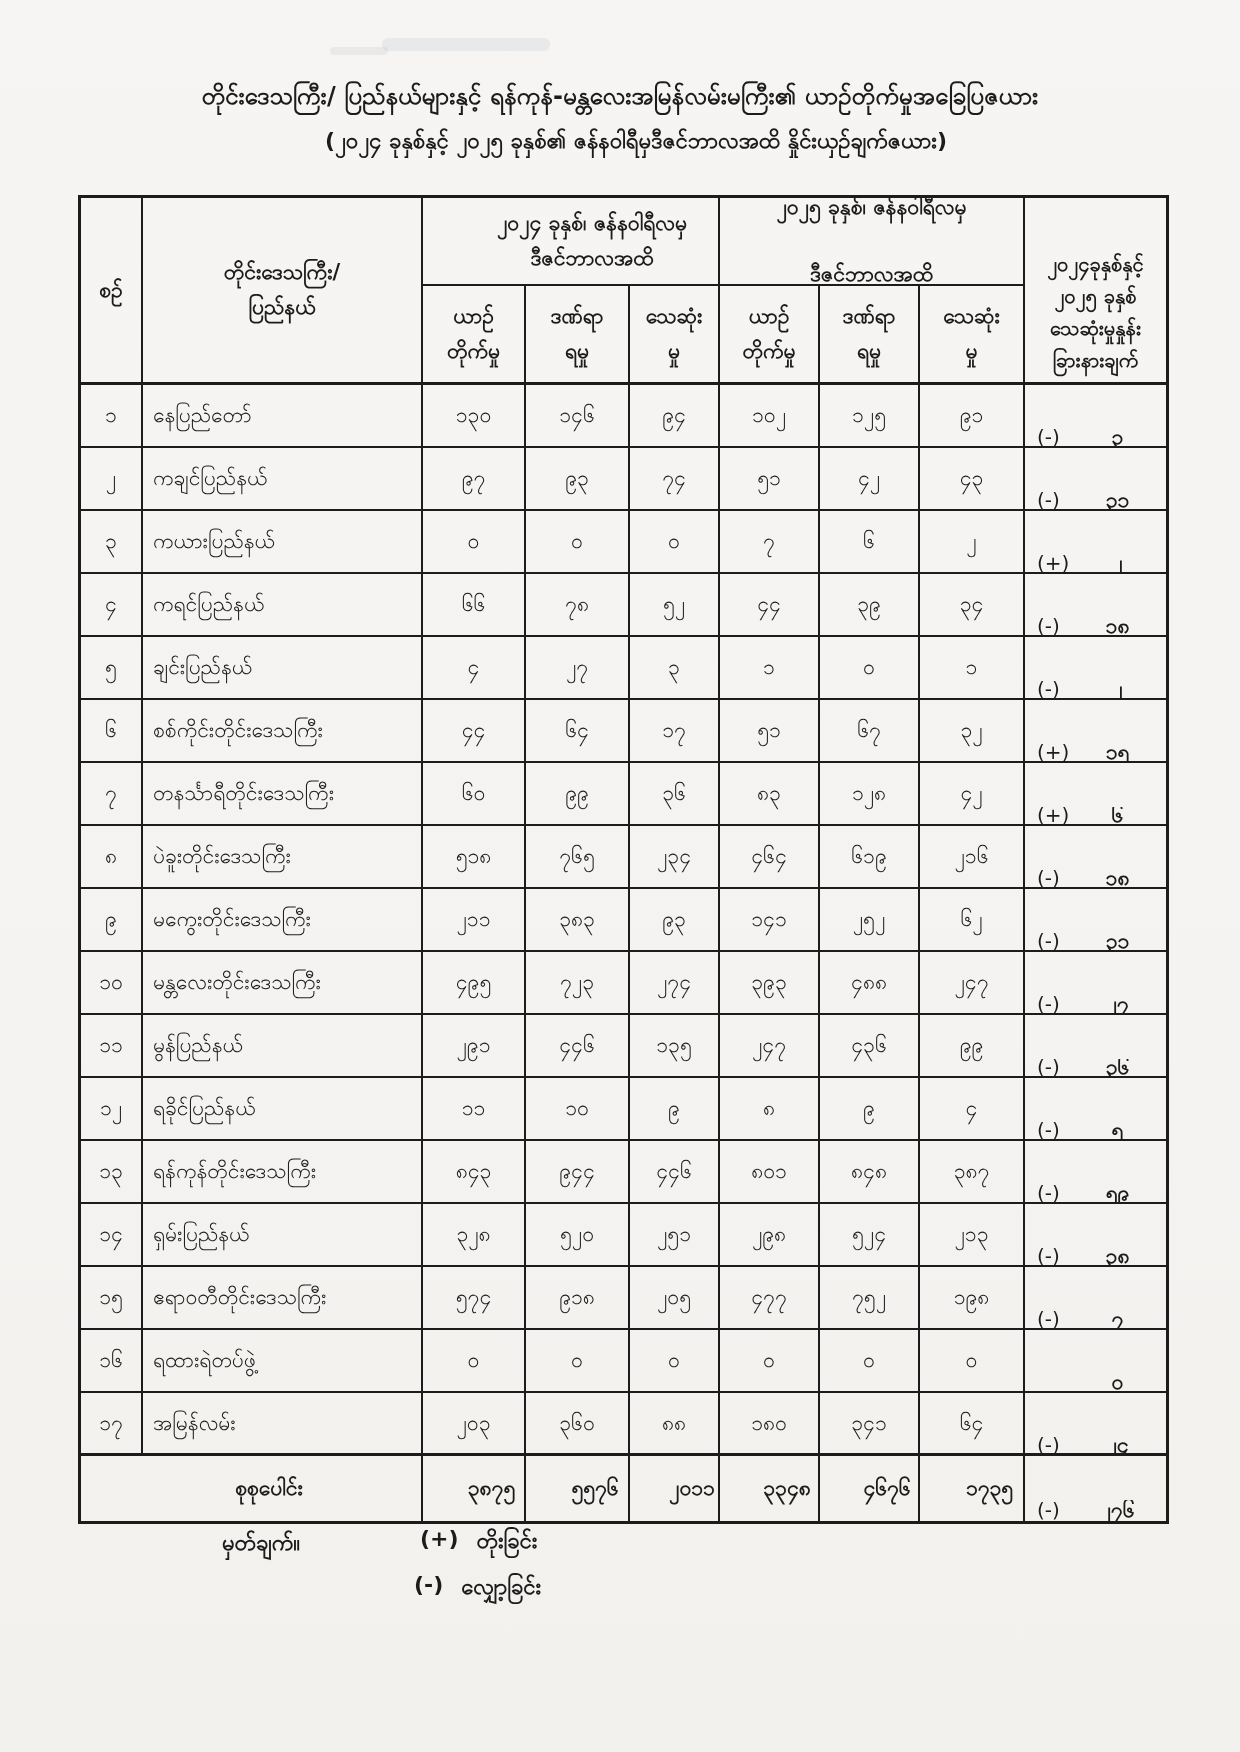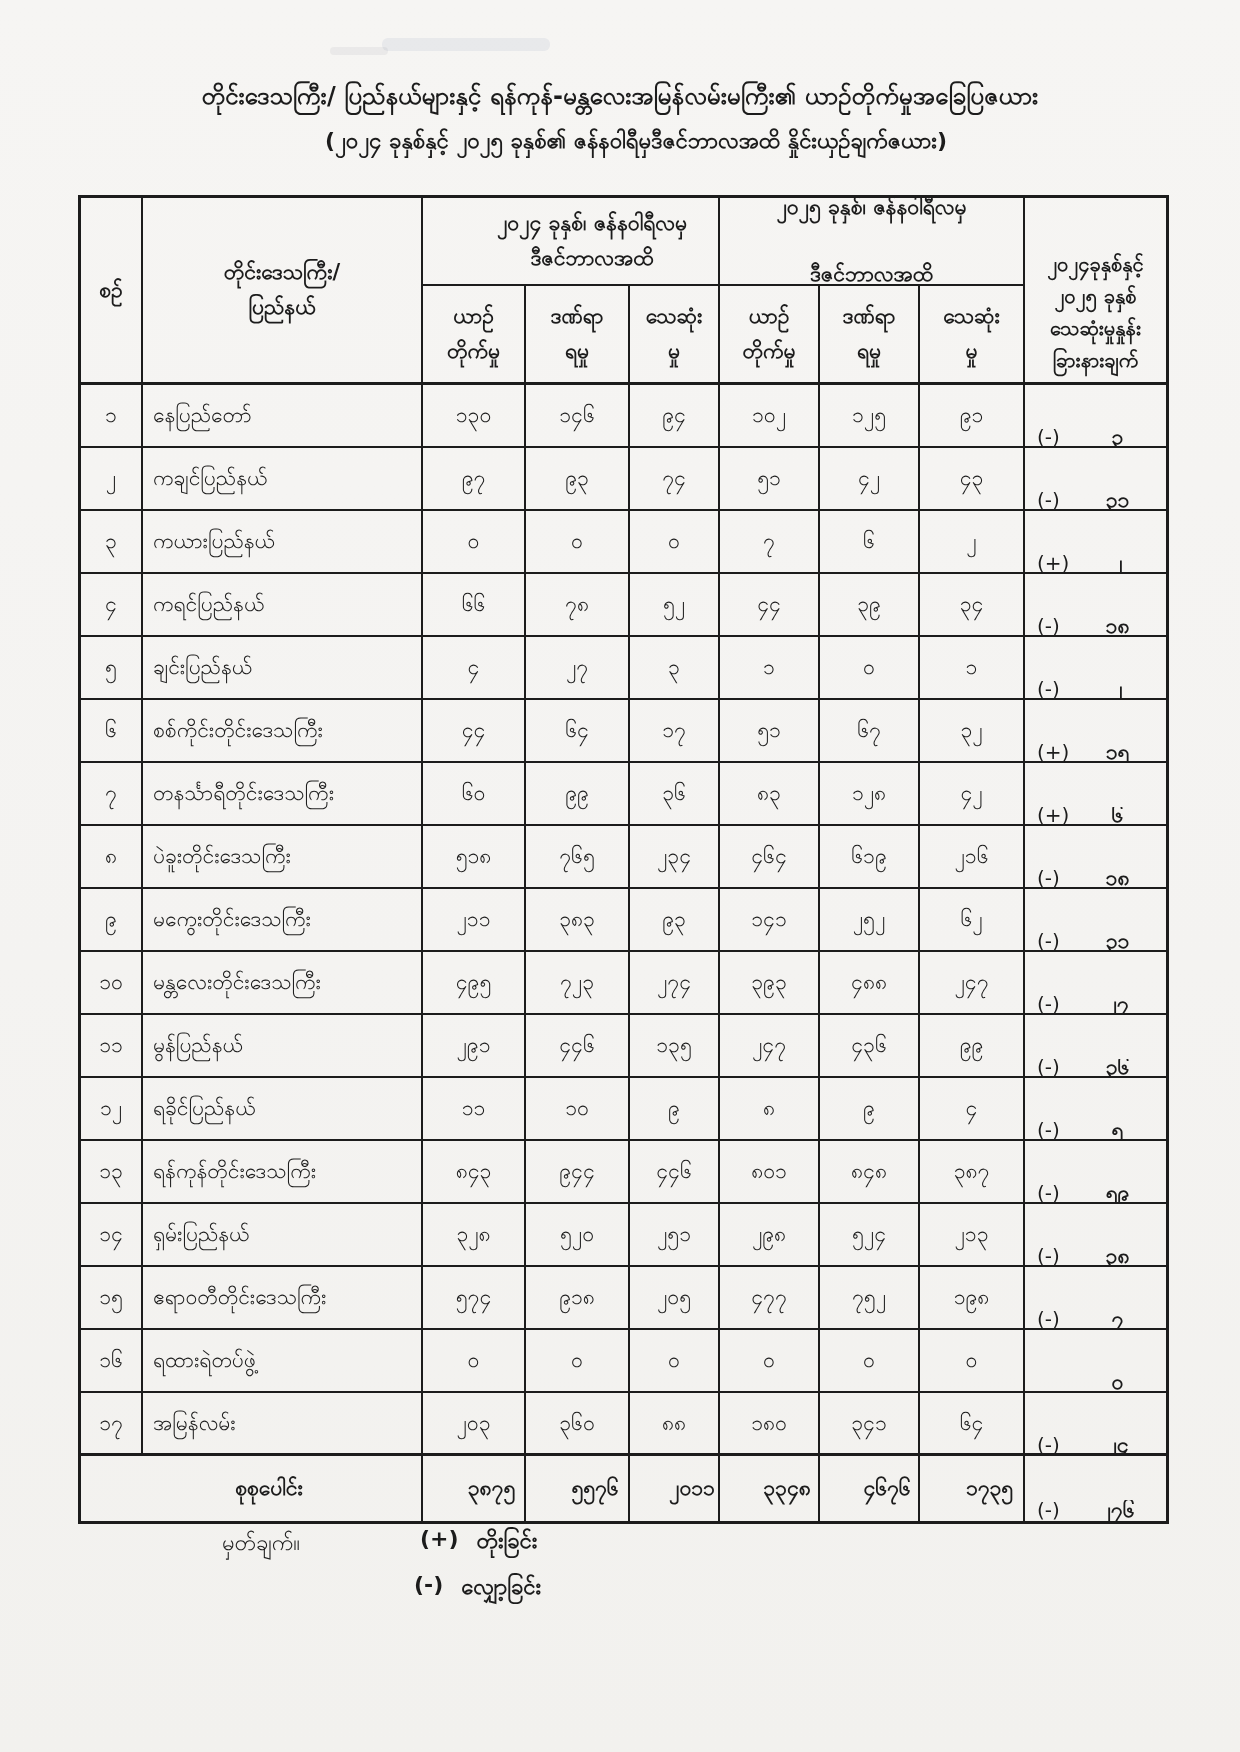--- a/index.html
+++ b/index.html
@@ -58,21 +58,21 @@
   .h-2024{grid-column:3/6;grid-row:1;padding-left:43px;}
   .h-2025{grid-column:6/9;grid-row:1;gap:32px;}
   .h-diff{grid-column:9;grid-row:1/3;line-height:1.6;}
   .s1{grid-column:3;grid-row:2;} .s2{grid-column:4;grid-row:2;}
   .s3{grid-column:5;grid-row:2;} .s4{grid-column:6;grid-row:2;}
   .s5{grid-column:7;grid-row:2;} .s6{grid-column:8;grid-row:2;}
   .span2{grid-column:span 2;}
   .diffcell{justify-content:flex-start;padding:0;}
   .dsign{width:46px;padding-left:12px;text-align:left;font-size:20px;font-weight:400;}
   .dval{flex:1;text-align:center;padding-right:14px;font-weight:700;font-size:21px;}
-  .note-label{position:absolute;left:222px;top:1528px;font-size:22px;font-weight:400;}
+  .note-label{position:absolute;left:222px;top:1528px;font-size:22px;font-weight:700;}
   .note-line{position:absolute;font-size:22px;font-weight:700;display:flex;}
   .note-plus{left:420px;top:1526px;}
   .note-minus{left:414px;top:1572px;}
   .nsign{margin-right:18px;font-weight:700;}
 </style>
 </head>
 <body>
 
 <div class="page">
 

